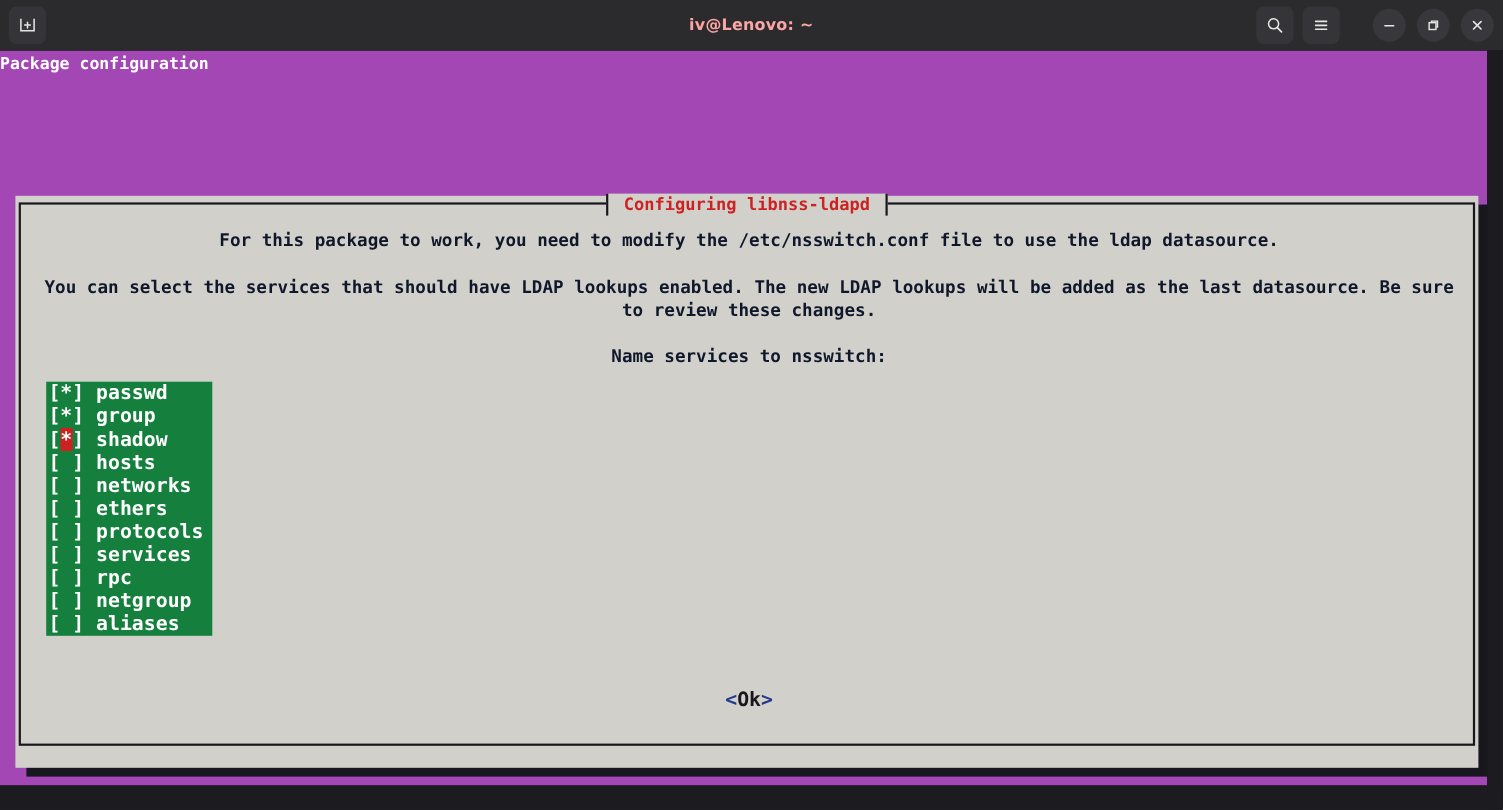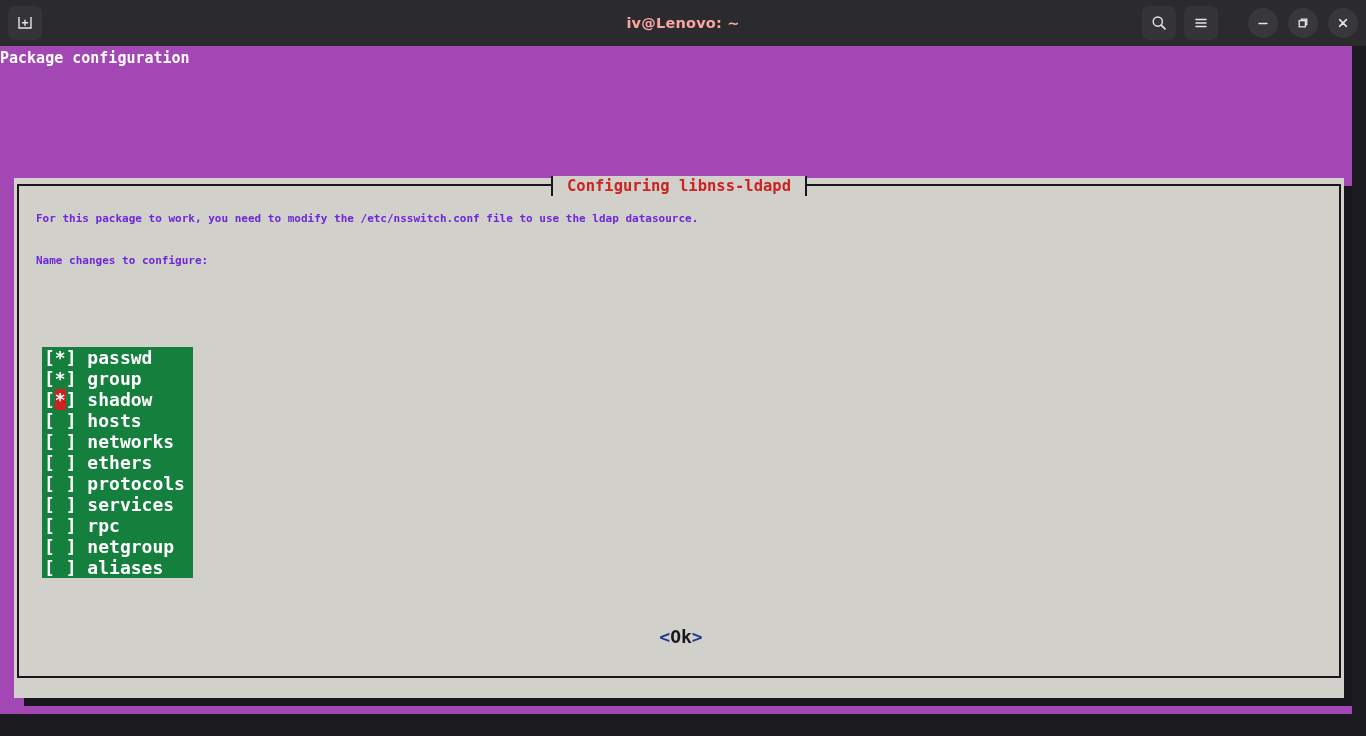--- a/index.html
+++ b/index.html
@@ -159,23 +159,24 @@
     height: 20px;
     background: #17171d;
   }
   .dlg-title-text::before { left: 0; }
   .dlg-title-text::after  { right: 0; }
 
   .dlg-body {
     position: absolute;
     left: 17px; top: 22px;
     width: 1290px;
-    color: #6d28d9;
-    font-size: 11px;
+    color: #0f172a;
+    font-size: 16px;
     line-height: 21px;
+    text-align: center;
   }
   .para {
     margin: 0 0 21px 0;
     white-space: pre-wrap;
   }
   .para.tight { margin-bottom: 0; }
 
   
   .checklist {
     position: absolute;
@@ -285,21 +286,22 @@
       <div class="pkgline">Package configuration</div>
 
       <div class="dlg-shadow"></div>
 
       <div class="dialog">
 
         <div class="dlg-inner">
 
           <div class="dlg-body">
             <p class="para">For this package to work, you need to modify the /etc/nsswitch.conf file to use the ldap datasource.</p>
-            <p class="para tight">Name changes to configure:</p>
+            <p class="para">You can select the services that should have LDAP lookups enabled. The new LDAP lookups will be added as the last datasource. Be sure to review these changes.</p>
+            <p class="para tight">Name services to nsswitch:</p>
           </div>
 
           <div class="okwrap">
             <span class="okbtn"><span class="ang">&lt;</span><span>Ok</span><span class="ang">&gt;</span></span>
           </div>
 
         </div>
 
         <div class="dlg-title">
           <span class="dlg-title-text">Configuring libnss-ldapd</span>

